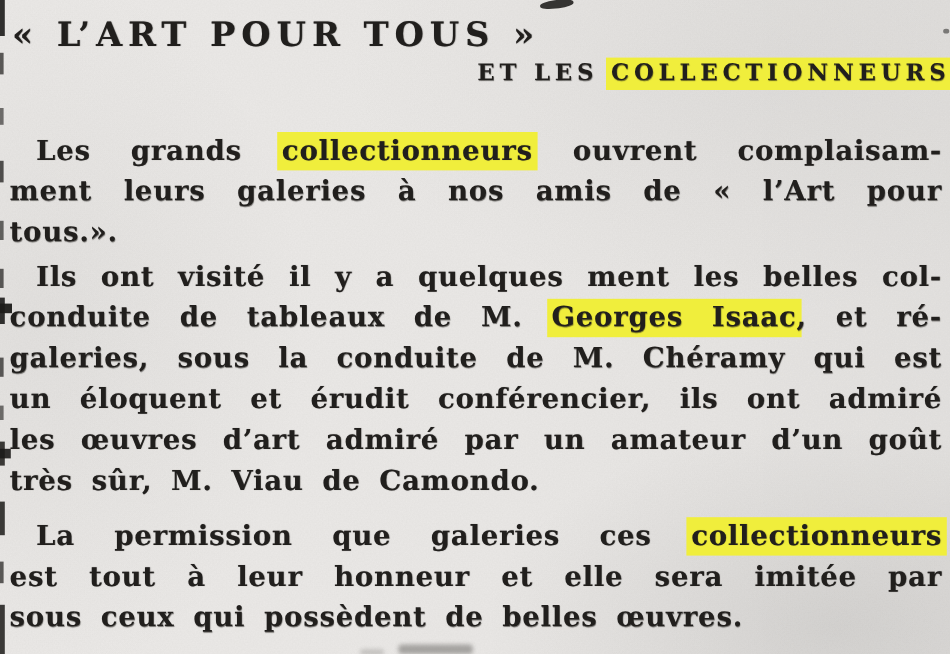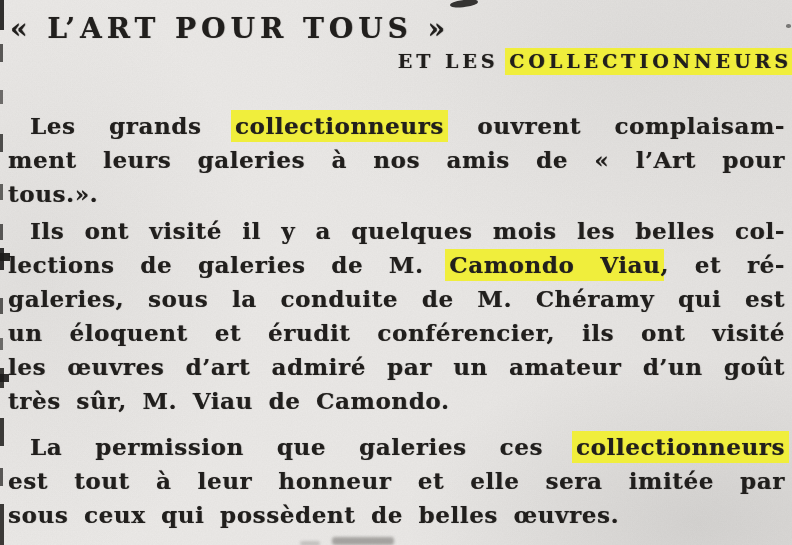--- a/index.html
+++ b/index.html
@@ -98,24 +98,24 @@
   <div class="headline-1"><span>« L’ART POUR TOUS »</span></div>
   <div class="headline-2"><span>ET LES </span><span class="hl">COLLECTIONNEURS</span></div>
 
   <div class="article-body">
       <div class="para">
         <div class="line just indent"><span>Les grands </span><span class="hl">collectionneurs</span><span> ouvrent complaisam-</span></div>
         <div class="line just"><span>ment leurs galeries à nos amis de « l’Art pour</span></div>
         <div class="line"><span>tous.».</span></div>
       </div>
       <div class="para">
-        <div class="line just indent"><span>Ils ont visité il y a quelques mois les belles col-</span></div>
-        <div class="line just"><span>lections de galeries de M. </span><span class="hl">Camondo Viau</span><span>, et ré-</span></div>
+        <div class="line just indent"><span>Ils ont visité il y a quelques ment les belles col-</span></div>
+        <div class="line just"><span>conduite de tableaux de M. </span><span class="hl">Georges Isaac</span><span>, et ré-</span></div>
         <div class="line just"><span>galeries, sous la conduite de M. Chéramy qui est</span></div>
-        <div class="line just"><span>un éloquent et érudit conférencier, ils ont visité</span></div>
+        <div class="line just"><span>un éloquent et érudit conférencier, ils ont admiré</span></div>
         <div class="line just"><span>les œuvres d’art admiré par un amateur d’un goût</span></div>
         <div class="line"><span>très sûr, M. Viau de Camondo.</span></div>
       </div>
       <div class="para">
         <div class="line just indent"><span>La permission que galeries ces </span><span class="hl">collectionneurs</span></div>
         <div class="line just"><span>est tout à leur honneur et elle sera imitée par</span></div>
         <div class="line"><span>sous ceux qui possèdent de belles œuvres.</span></div>
       </div>
     </div>
 

